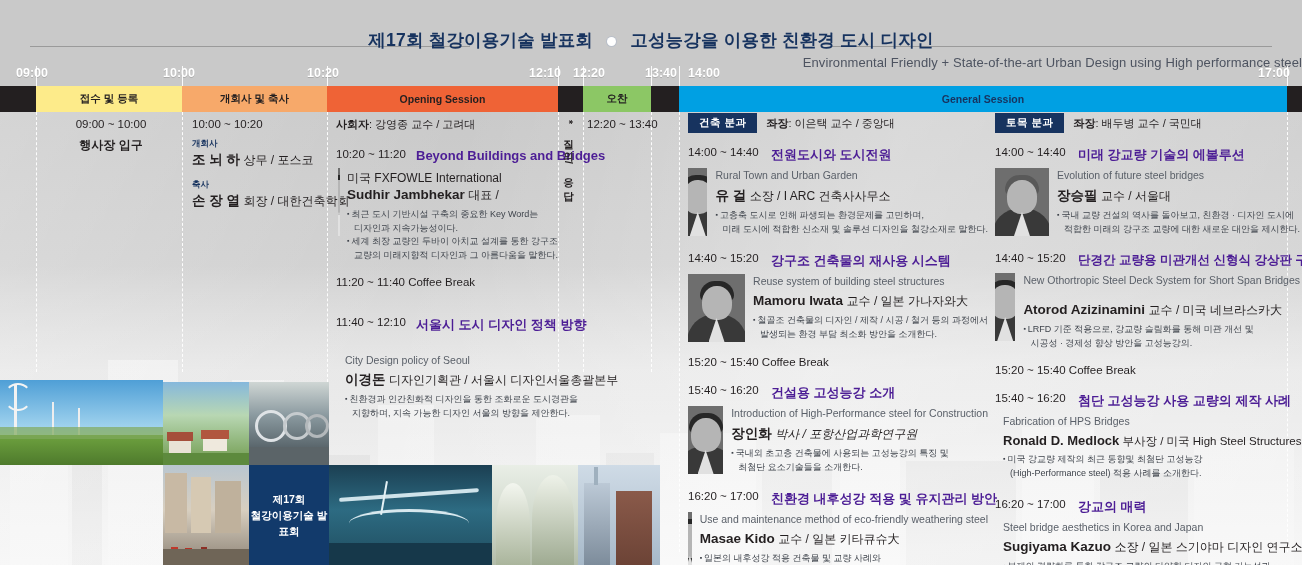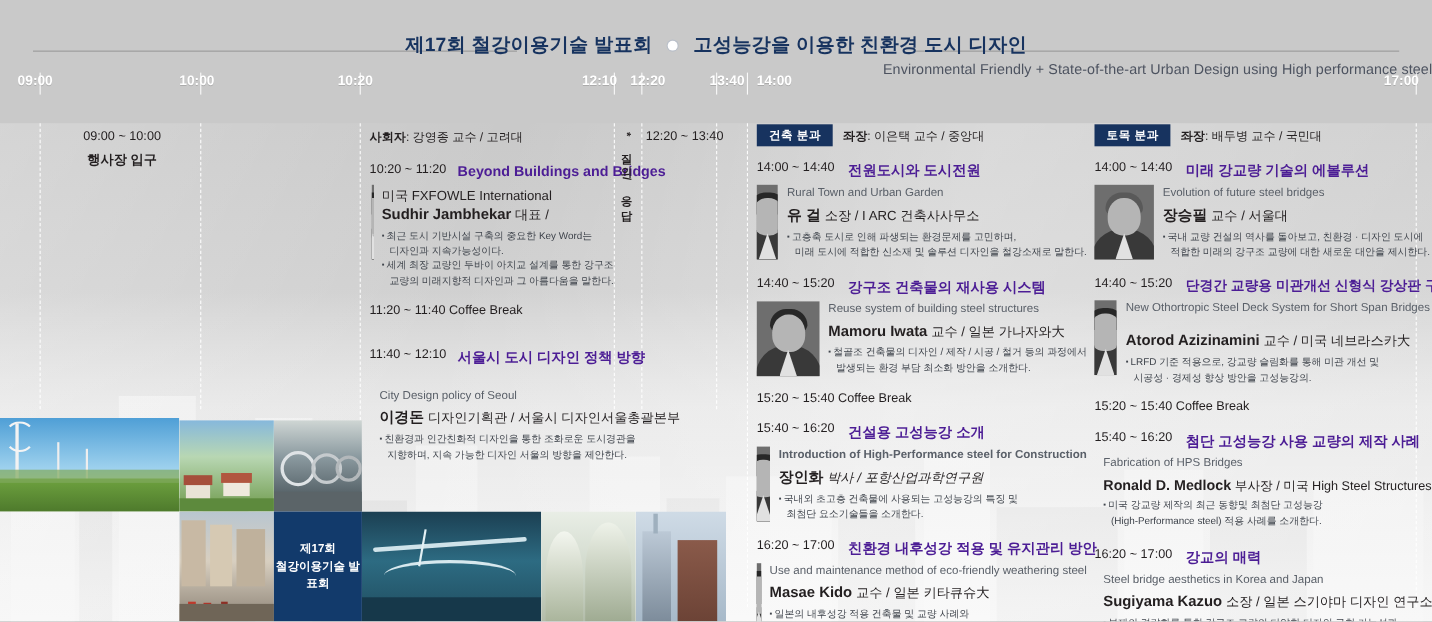--- a/index.html
+++ b/index.html
@@ -116,20 +116,27 @@
     <div class="tlabel" style="left:16px;">09:00</div>
     <div class="tlabel" style="left:163px;">10:00</div>
     <div class="tlabel" style="left:307px;">10:20</div>
     <div class="tlabel" style="left:529px;">12:10</div>
     <div class="tlabel" style="left:573px;">12:20</div>
     <div class="tlabel" style="left:645px;">13:40</div>
     <div class="tlabel" style="left:688px;">14:00</div>
     <div class="tlabel" style="left:1258px;">17:00</div>
   </div>
 
+  <div class="bar-row">
+    <div class="seg" style="left:36px;width:146px;background:#fdeb8a;">접수 및 등록</div>
+    <div class="seg" style="left:182px;width:145px;background:#f7a96a;">개회사 및 축사</div>
+    <div class="seg" style="left:327px;width:231px;background:#ef6336;">Opening Session</div>
+    <div class="seg" style="left:583px;width:68px;background:#8cc765;">오찬</div>
+    <div class="seg on-blue" style="left:679px;width:608px;background:#00a0e3;">General  Session</div>
+  </div>
 
   <div class="tickline" style="left:36px;top:66px;height:20px;"></div>
   <div class="tickline" style="left:182px;top:66px;height:20px;"></div>
   <div class="tickline" style="left:327px;top:66px;height:20px;"></div>
   <div class="tickline" style="left:558px;top:66px;height:20px;"></div>
   <div class="tickline" style="left:583px;top:66px;height:20px;"></div>
   <div class="tickline" style="left:651px;top:66px;height:20px;"></div>
   <div class="tickline" style="left:679px;top:66px;height:20px;"></div>
   <div class="tickline" style="left:1287px;top:66px;height:20px;"></div>
 
@@ -140,20 +147,33 @@
   <div class="vline" style="left:583px;top:112px;height:260px;"></div>
   <div class="vline" style="left:651px;top:112px;height:260px;"></div>
   <div class="vline" style="left:679px;top:112px;height:440px;"></div>
   <div class="vline" style="left:1287px;top:112px;height:440px;"></div>
 
   <div class="col" style="left:44px;top:118px;width:134px;text-align:center;">
     <div class="time">09:00 ~ 10:00</div>
     <div style="font-size:12px;font-weight:bold;color:#231f20;margin-top:7px;">행사장 입구</div>
   </div>
 
+  <div class="col" style="left:192px;top:118px;width:132px;">
+    <div class="time">10:00 ~ 10:20</div>
+    <div style="margin-top:8px;font-size:8.5px;font-weight:bold;color:#17335f;">개회사</div>
+    <div class="spk" style="margin-top:1px;">
+      <b>조 뇌 하</b>
+      <span style="font-size:12px;">상무 / 포스코</span>
+    </div>
+    <div style="margin-top:10px;font-size:8.5px;font-weight:bold;color:#17335f;">축사</div>
+    <div class="spk" style="margin-top:1px;">
+      <b>손 장 열</b>
+      <span style="font-size:12px;">회장 / 대한건축학회</span>
+    </div>
+  </div>
 
   <div class="col" style="left:336px;top:117px;width:222px;">
 
     <div class="chair">
       <b>사회자</b><span style="font-size:11px;">: 강영종 교수 / 고려대</span>
     </div>
 
     <div style="margin-top:16px;display:flex;align-items:flex-start;gap:6px;">
       <div class="time" style="width:74px;flex:none;">10:20 ~ 11:20</div>
       <div class="ttl-ko">Beyond Buildings and Bridges</div>
@@ -268,21 +288,21 @@
       <div class="ttl-ko">건설용 고성능강 소개</div>
     </div>
     <div style="display:flex;gap:8px;margin-top:4px;">
       <div class="photo">
         <div class="head body"></div>
           <div class="head hair"></div>
           <div class="head face"></div>
           <div class="head shirt"></div>
       </div>
       <div style="flex:1;">
-        <div class="ttl-en" style="margin-top:1px;font-weight:bold;">Introduction of High-Performance steel for Construction</div>
+        <div class="ttl-en" style="margin-top:1px;">Introduction of High-Performance steel for Construction</div>
         <div class="spk" style="margin-top:6px;"><b>장인화</b>
           <span style="font-size:12px;font-style:italic;">박사 / 포항산업과학연구원</span></div>
         <div class="bullets">
           <div class="b">국내외 초고층 건축물에 사용되는 고성능강의 특징 및</div>
           <div style="padding-left:7px;">최첨단 요소기술들을 소개한다.</div>
         </div>
       </div>
     </div>
 
     <div style="margin-top:16px;display:flex;align-items:flex-start;gap:7px;">

